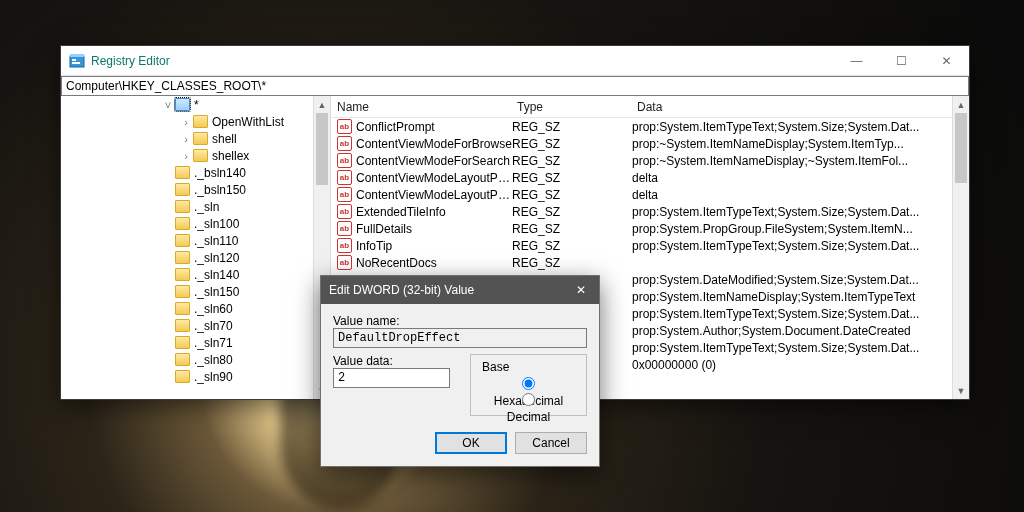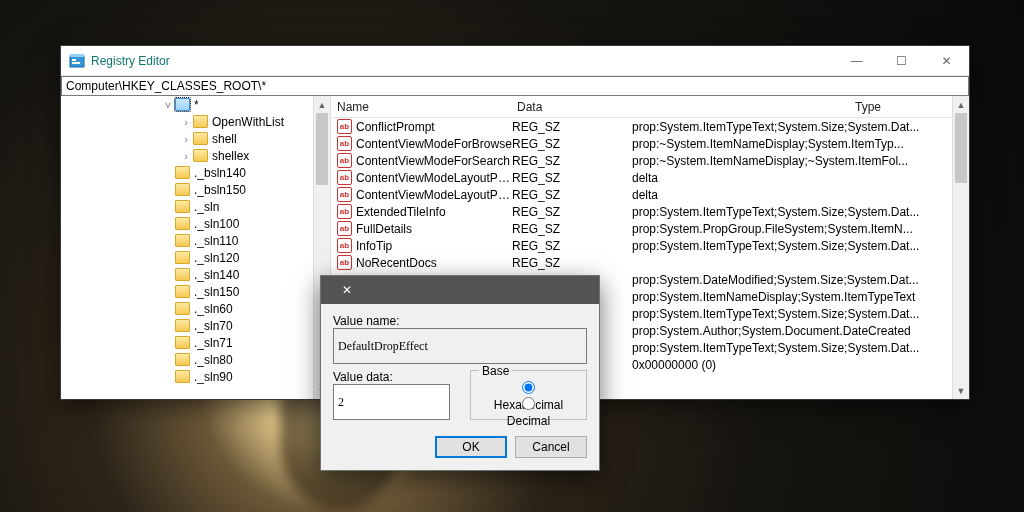--- a/index.html
+++ b/index.html
@@ -181,38 +181,38 @@
     margin-right:-8px;
     display:flex; align-items:center; justify-content:center;
     color:#fff; cursor:pointer;
   }
   .dlg-body {
     padding: 10px 12px 8px 12px;
   }
   .dlg-row { margin-bottom: 6px; }
   .inp {
     width: 100%;
-    height: 36px;
+    height: 20px;
     border: 1px solid #7a7a7a;
     background:#fff;
     padding: 1px 4px;
-    font-family: Liberation Serif, serif;
+    font-family: Liberation Mono, monospace;
     font-size: 12px;
   }
   .inp.ro { background:#f0f0f0; }
   .dlg-mid {
     display:flex;
     gap: 20px;
     margin-top:6px;
   }
   .dlg-mid .left { flex:1; }
   .dlg-mid .right { flex:1; }
   .fieldset {
     border: 1px solid #bfbfbf;
-    padding: 4px 8px 6px 8px;
+    padding: 16px 8px 6px 8px;
   }
   .fieldset .lg { position:relative; top:-11px; background:#f0f0f0; padding:0 3px; display:inline-block;}
   .radio { display:flex; align-items:center; gap:4px; height:16px; font-size:12px;flex-direction:column;}
   .radio input { margin:0; }
   .dlg-buttons {
     display:flex; justify-content:flex-end; gap:8px;
     padding: 8px 12px 12px;
   }
   .btn {
     width: 72px; height: 22px;
@@ -368,22 +368,22 @@
       <div class="vscroll">
         <div class="sbbtn">▲</div>
         <div class="thumb"></div>
         <div class="sbbtn" style="margin-top:auto">▼</div>
       </div>
     </div>
 
     <div class="listarea">
       <div class="list-head">
         <div class="col c-name">Name</div>
+        <div class="col c-type">Type</div>
         <div class="col c-data">Data</div>
-        <div class="col c-type">Type</div>
       </div>
       <div class="list-body" id="listbody">
           <div class="list-row">
             <span class="value-icon">ab</span>
             <span class="rn">ConflictPrompt</span>
             <span class="rt">REG_SZ</span>
             <span class="rd">prop:System.ItemTypeText;System.Size;System.Dat...</span>
           </div>
           <div class="list-row">
             <span class="value-icon">ab</span>
@@ -475,20 +475,21 @@
         <div class="thumb" style="height:70px"></div>
         <div class="sbbtn" style="margin-top:auto">▼</div>
       </div>
     </div>
 
   </div>
 </div>
 
 <div class="dialog">
   <div class="dlg-title">
+    <span class="t">Edit DWORD (32-bit) Value</span>
     <span class="dlg-close">✕</span>
   </div>
   <div class="dlg-body">
     <div class="dlg-row">
       <div>Value name:</div>
       <input class="inp ro" readonly="" value="DefaultDropEffect" style="">
     </div>
     <div class="dlg-mid">
       <div class="left">
         <div>Value data:</div>

